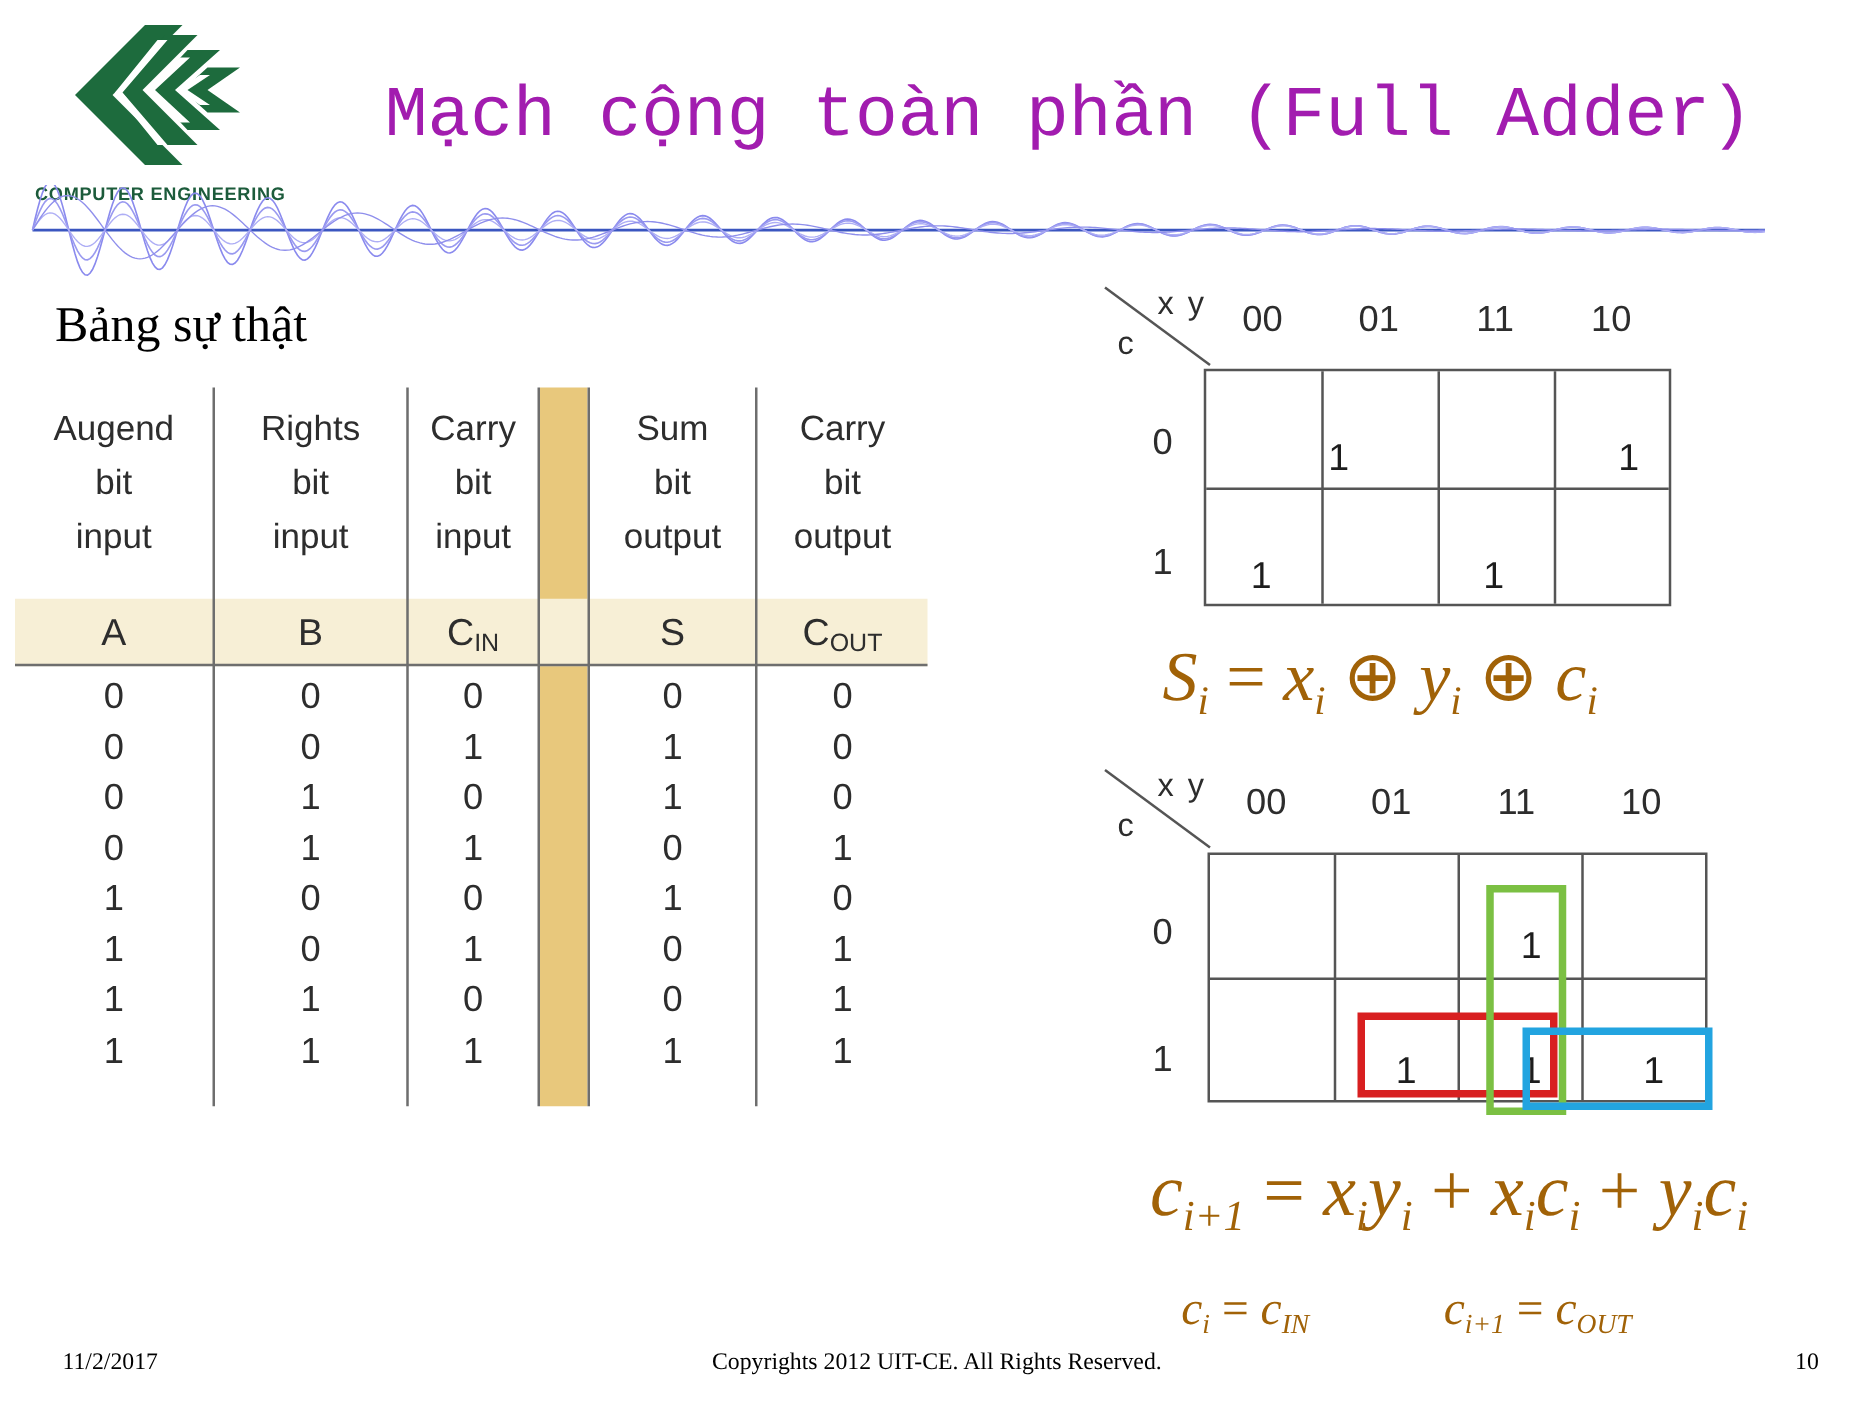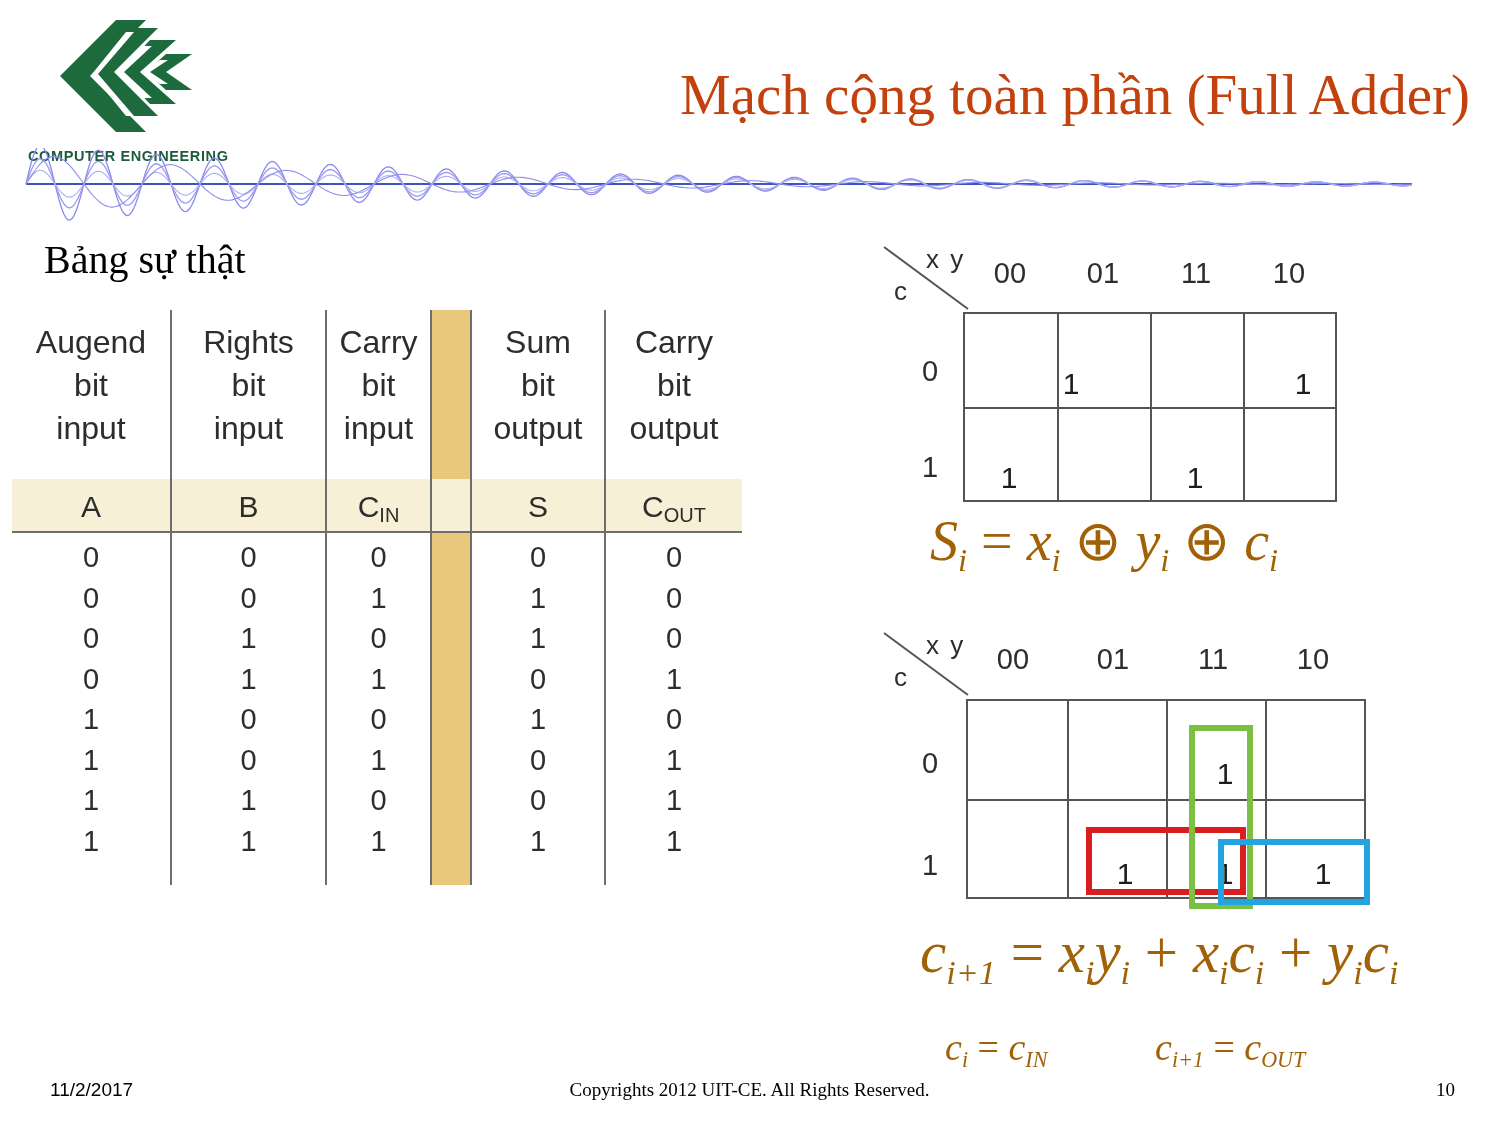--- a/index.html
+++ b/index.html
@@ -44,24 +44,24 @@
     font-weight: 600;
     white-space: nowrap;
   }
 
   
   #slide-title {
     position: absolute;
     left: 240px;
     top: 64px;
     width: 1230px;
-    text-align: right;
-    font-family: Liberation Serif, serif;
+    text-align: center;
+    font-family: Liberation Mono, monospace;
     font-size: 57px;
-    color: #c2410c;
+    color: #a21caf;
     white-space: nowrap;
     line-height: 1.08;
   }
 
   
   #divider {
     position: absolute;
     left: 0px;
     top: 148px;
     width: 1440px;
@@ -122,21 +122,21 @@
   }
   .tt-col {
     position: absolute;
     top: 0px;
     text-align: center;
   }
   .tt-colhead {
     position: absolute;
     top: 16px;
     width: 100%;
-    font-size: 32px;
+    font-size: 28px;
     line-height: 43px;
   }
   .tt-symbol {
     position: absolute;
     top: 182px;
     width: 100%;
     font-size: 30px;
     line-height: 40px;
   }
   .tt-symbol sub {
@@ -151,21 +151,20 @@
     width: 100%;
     font-size: 29px;
     line-height: 40.5px;
   }
 
   
   .kmap {
     position: absolute;
     font-family: "Liberation Sans", sans-serif;
     color: #2d2d2d;
-    margin-top: 17px;
   }
   .kmap-corner {
     position: absolute;
     left: 0px;
     top: 0px;
     width: 95px;
     height: 72px;
   }
   .kmap-xy {
     position: absolute;
@@ -242,21 +241,21 @@
   #eq-sum { left: 930px; top: 508px; font-size: 56px; }
   #eq-carry { left: 920px; top: 918px; font-size: 59px; }
   #eq-ci { left: 945px; top: 1025px; font-size: 38px; }
   #eq-cout { left: 1155px; top: 1025px; font-size: 38px; }
 
   
   #footer-date {
     position: absolute;
     left: 50px;
     top: 1079px;
-    font-family: Liberation Sans, sans-serif;
+    font-family: Liberation Serif, serif;
     font-size: 19px;
     color: #000000;
   }
   #footer-copy {
     position: absolute;
     left: 0px;
     top: 1079px;
     width: 1499px;
     text-align: center;
     font-family: "Liberation Serif", serif;

